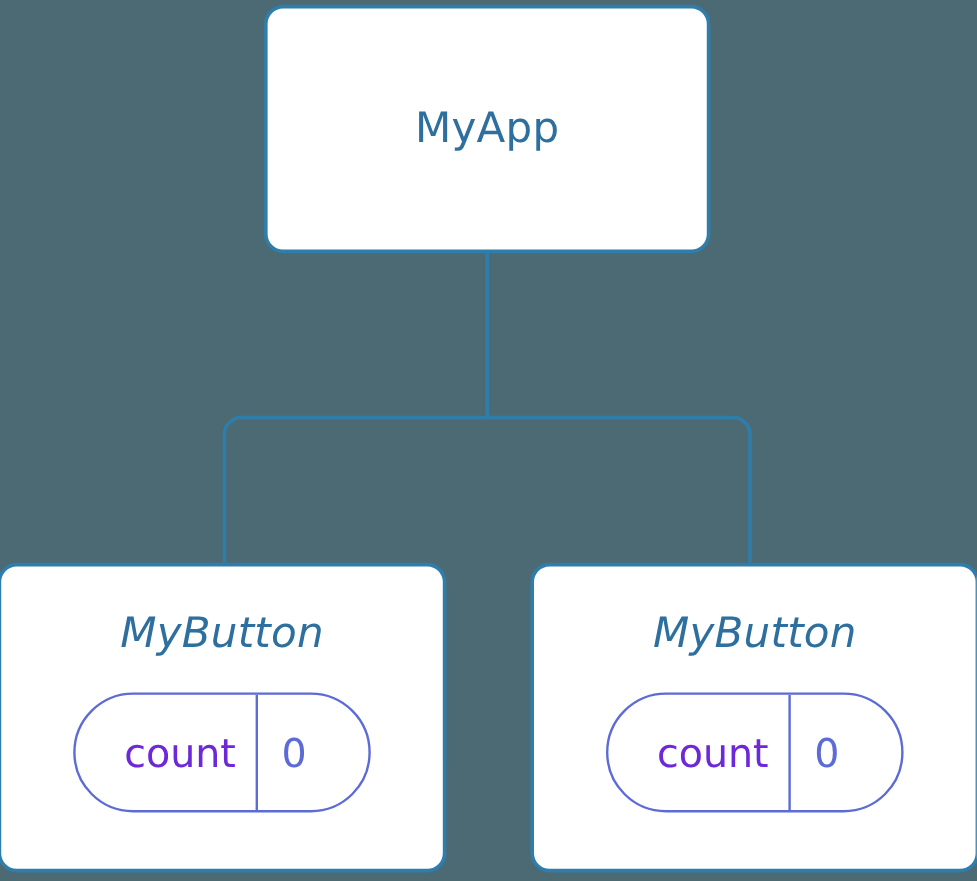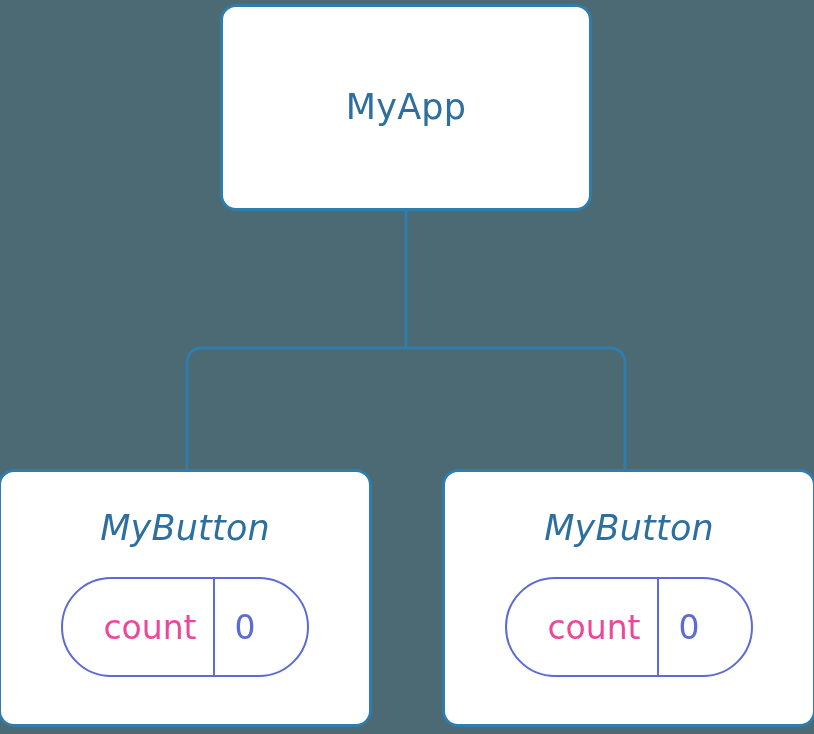--- a/index.html
+++ b/index.html
@@ -94,21 +94,21 @@
     overflow: hidden;
   }
 
   .pill-key {
     display: flex;
     align-items: center;
     justify-content: flex-end;
     padding: 0 16px 0 40px;
     min-width: 134px;
     box-sizing: border-box;
-    color: #ec4899;
+    color: #6d28d9;
     font-size: 33px;
     line-height: 1;
     white-space: nowrap;
   }
 
   .pill-divider {
     width: 2px;
     background: #5c6bd6;
     flex: 0 0 auto;
   }

